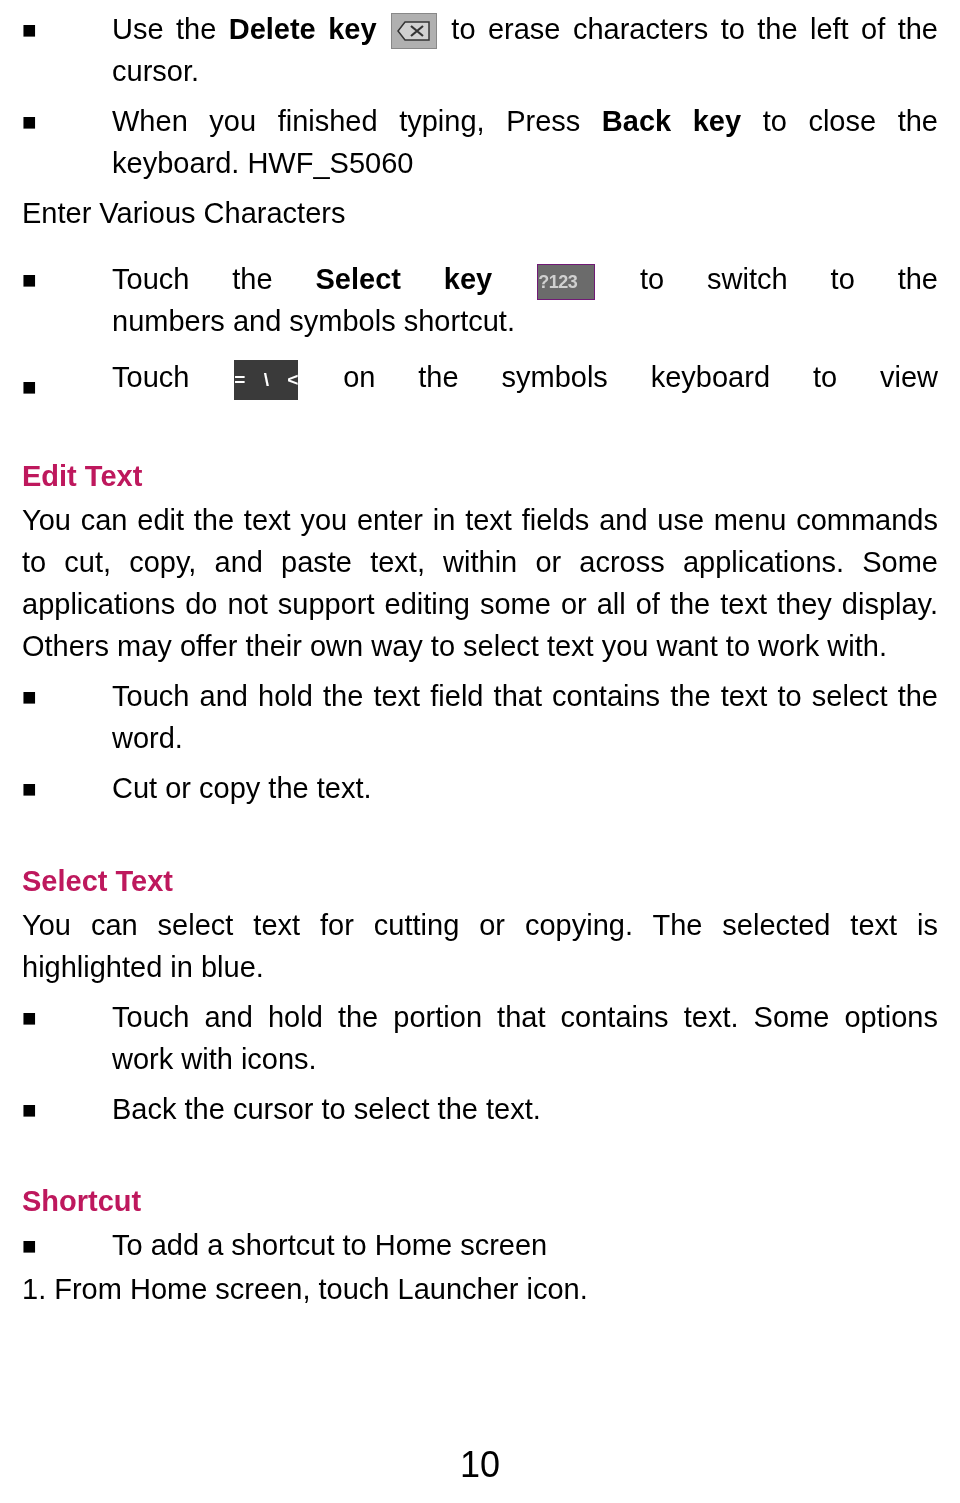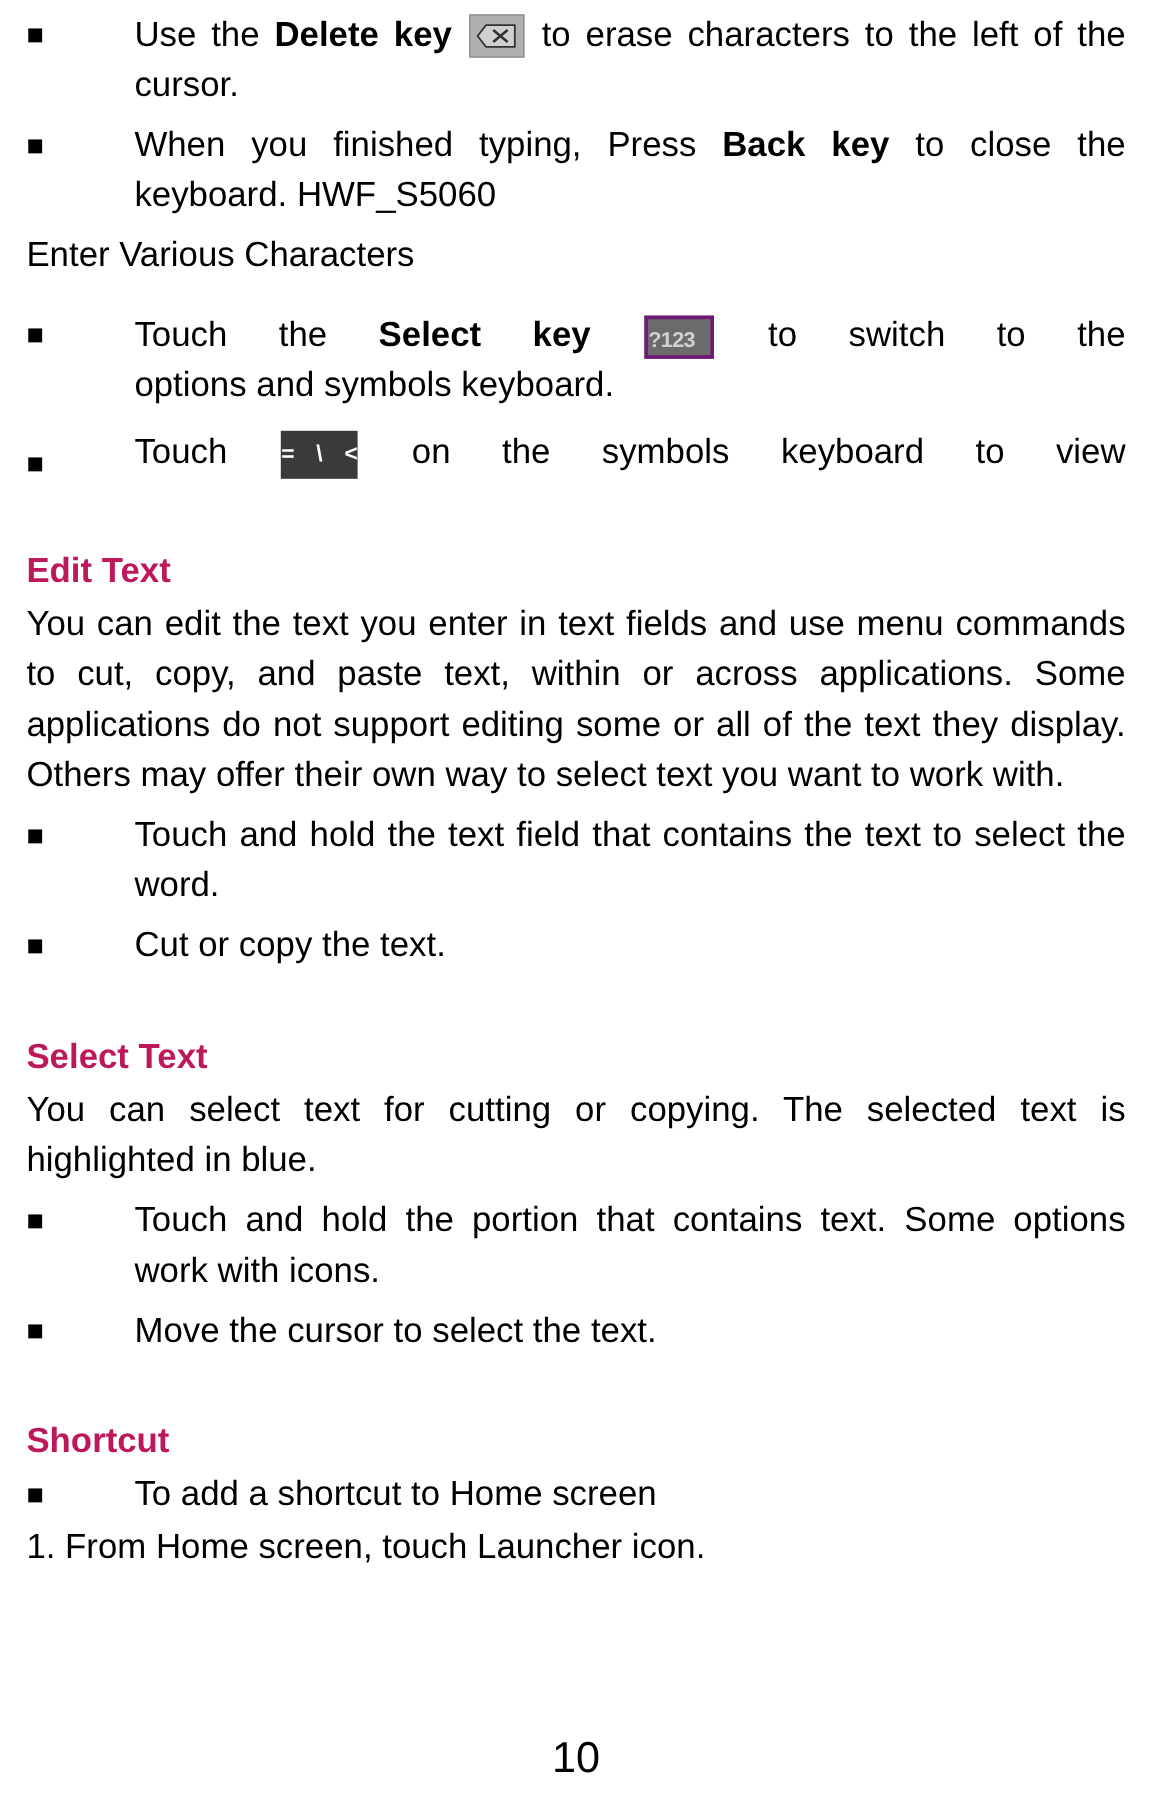--- a/index.html
+++ b/index.html
@@ -57,21 +57,21 @@
     }
     .delete-key-icon svg {
       position: absolute;
       top: 50%; left: 50%;
       transform: translate(-50%, -50%);
     }
     .symbols-key-icon {
       width: 58px;
       height: 36px;
       background: #6b6b6b;
-      border: 3px solid #701a75;
+      border: 1px solid #701a75;
       color: #d0d0d0;
       font-size: 18px;
       font-weight: bold;
       text-align: center;
       line-height: 34px;
       letter-spacing: -0.5px;
     }
     .extra-symbols-icon {
       width: 64px;
       height: 40px;
@@ -120,21 +120,21 @@
   </div>
 </div>
 
 <div class="subheading">Enter Various Characters</div>
 
 <div class="bullet-item" style="margin-bottom:14px;">
   <div class="bullet-marker">■</div>
   <div class="bullet-content">
     <div class="just"><span>Touch the </span><span class="bold">Select key</span>
     <span class="inline-icon symbols-key-icon">?123</span><span> to switch to the</span></div>
-    <div>options and symbols keyboard.</div>
+    <div>numbers and symbols shortcut.</div>
   </div>
 </div>
 
 <div class="bullet-item">
   <div class="bullet-marker" style="padding-top:14px;">■</div>
   <div class="bullet-content">
     <div class="just"><span>Touch </span>
     <span class="inline-icon extra-symbols-icon">= \ &lt;</span><span> on the symbols keyboard to view</span></div>
   </div>
 </div>
@@ -153,21 +153,21 @@
 
 <div class="section-heading">Select Text</div>
 <div class="paragraph">You can select text for cutting or copying. The selected text is highlighted in blue.</div>
 
 <div class="bullet-item">
   <div class="bullet-marker">■</div>
   <div class="bullet-content just-normal">Touch and hold the portion that contains text. Some options work with icons.</div>
 </div>
 <div class="bullet-item">
   <div class="bullet-marker">■</div>
-  <div class="bullet-content">Move the cursor to select the text.</div>
+  <div class="bullet-content">Back the cursor to select the text.</div>
 </div>
 
 <div class="section-heading">Shortcut</div>
 
 <div class="bullet-item" style="margin-bottom:2px;">
   <div class="bullet-marker">■</div>
   <div class="bullet-content">To add a shortcut to Home screen</div>
 </div>
 
 <div class="numbered">1. From Home screen, touch Launcher icon.</div>

